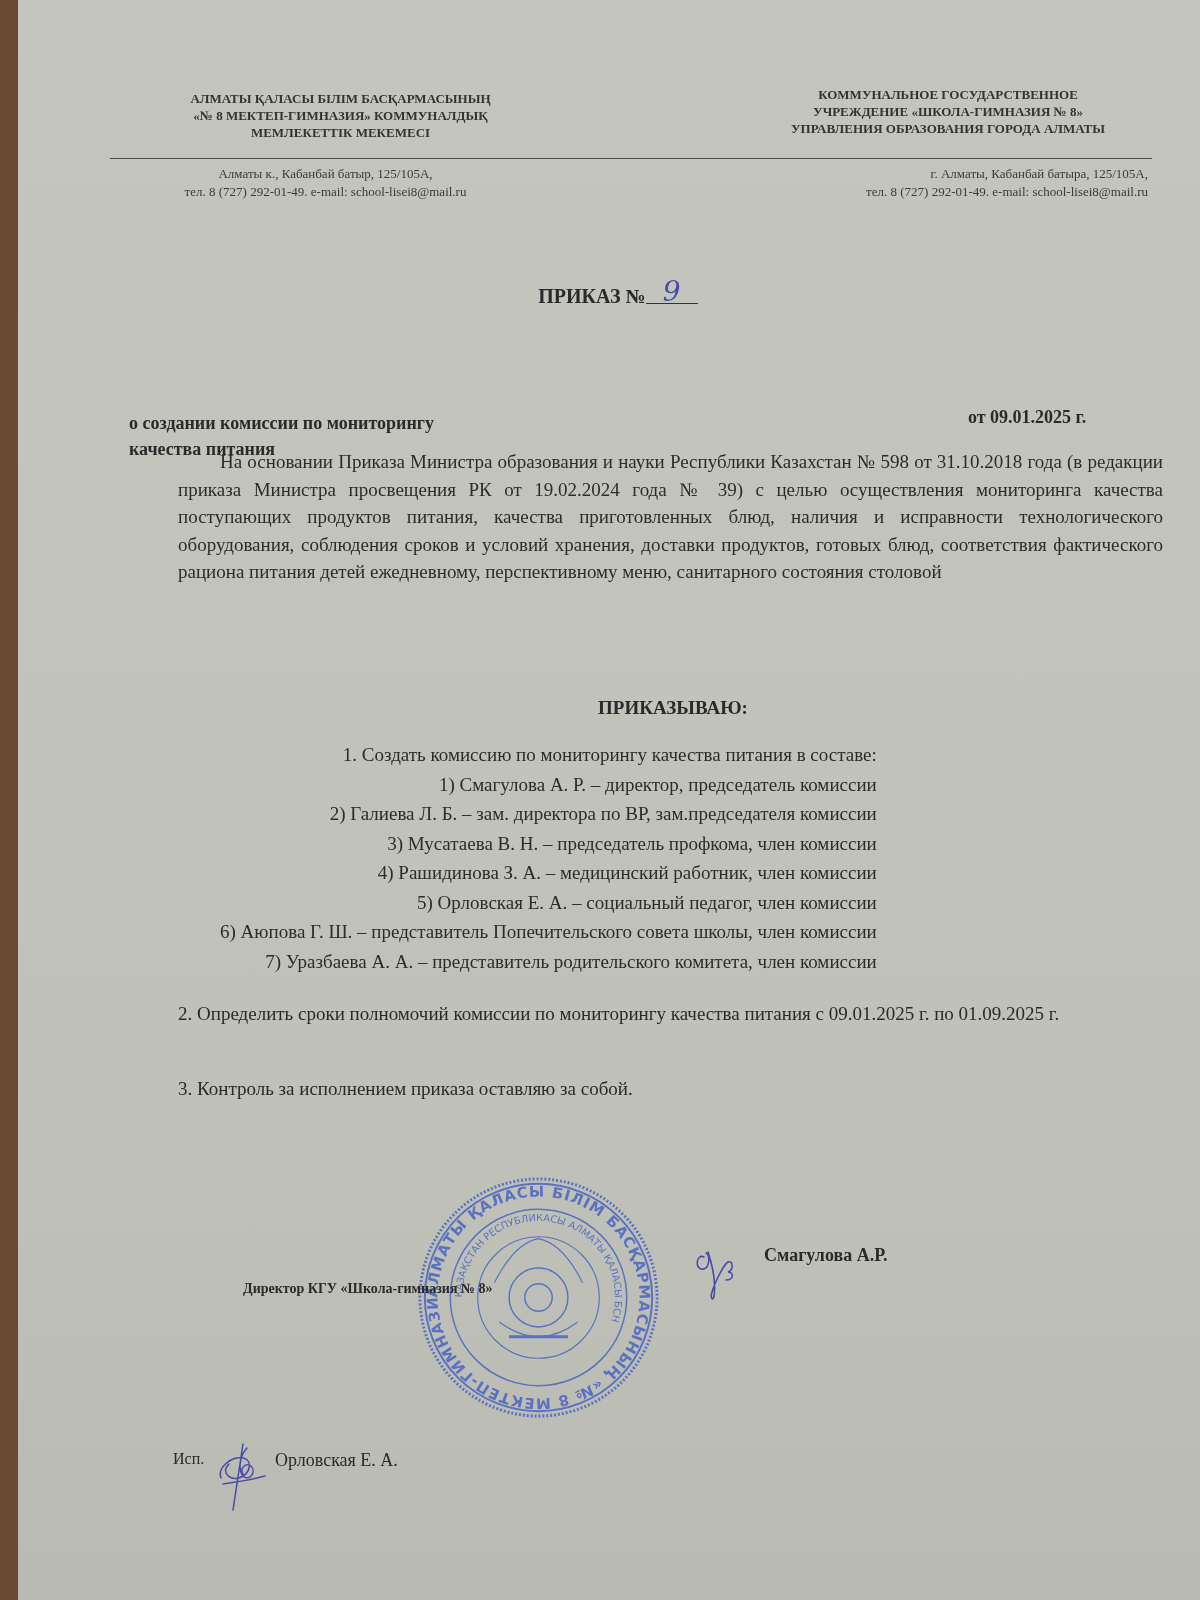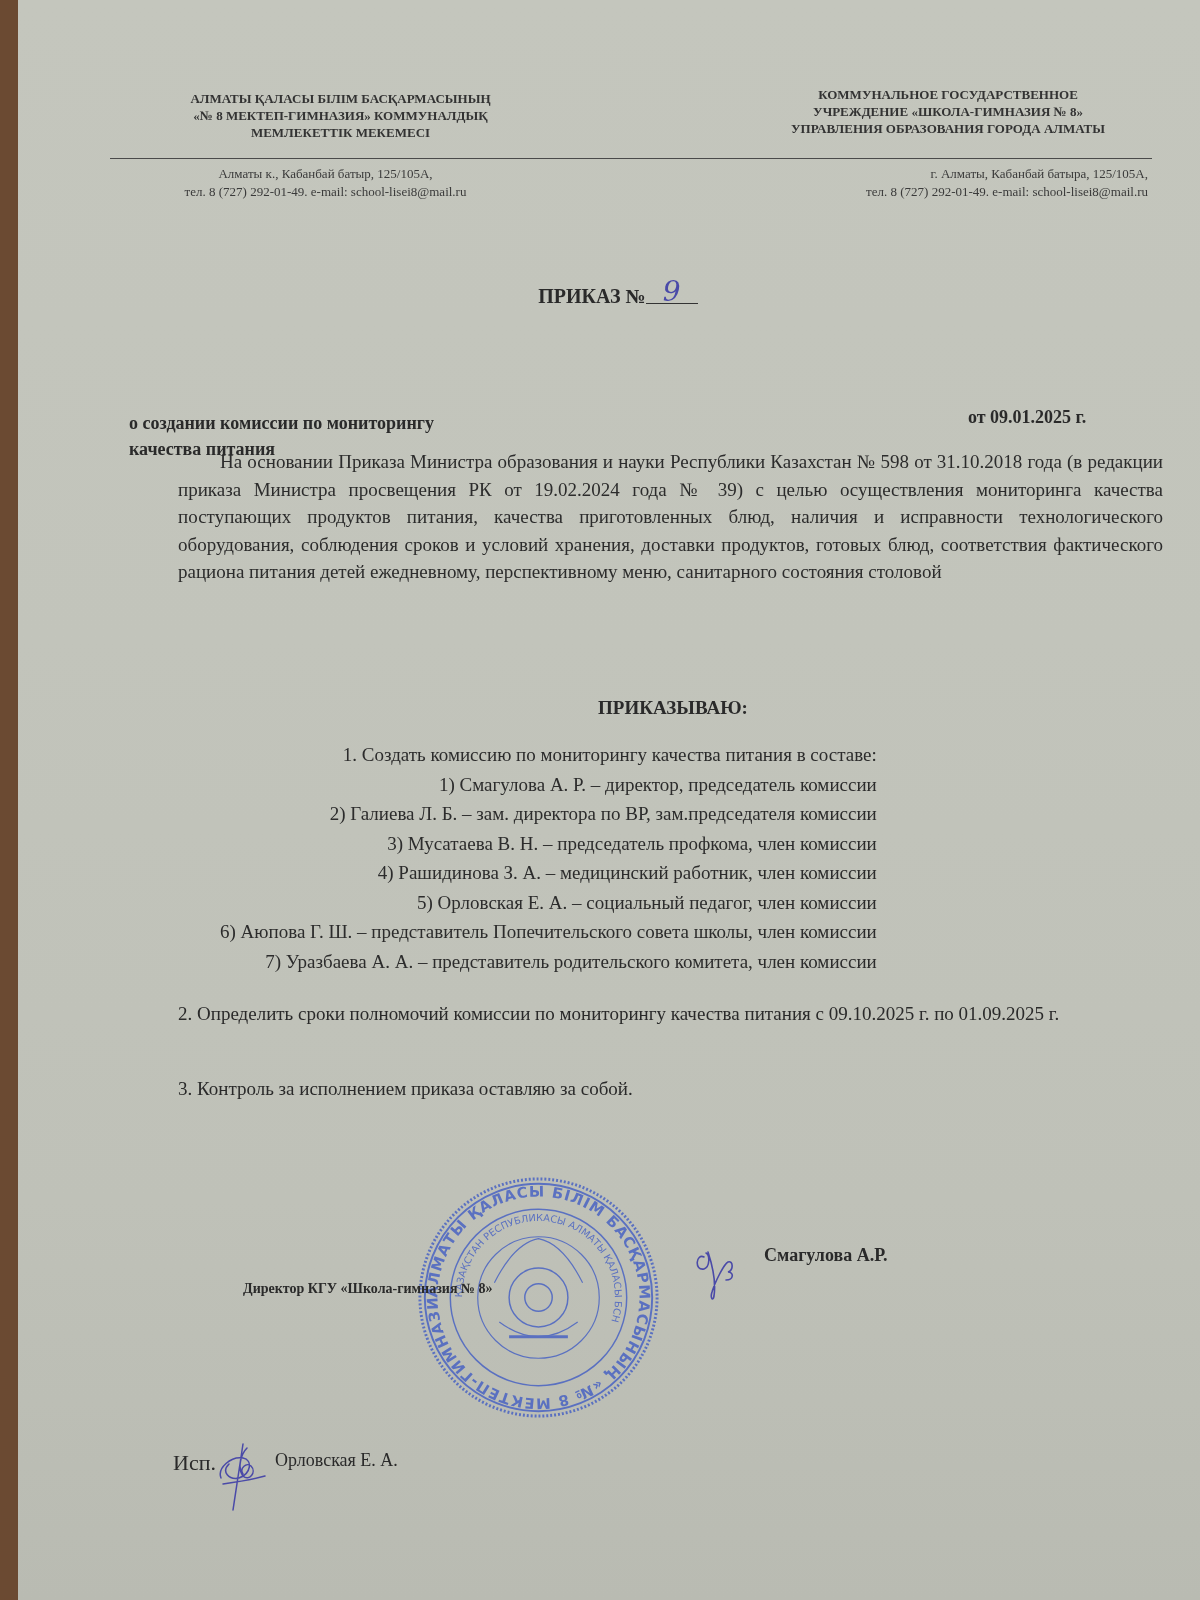--- a/index.html
+++ b/index.html
@@ -48,21 +48,21 @@
   .order-verb {
     left: 0; width: 1310px; top: 697px; text-align: center;
     font-weight: bold; font-size: 19px;
   }
   .list { left: 160px; top: 740px; font-size: 19px; line-height: 29.5px; color: #2c2c2c; text-align: right; }
   .list .item { padding-left: 42px; }
   .term { left: 160px; top: 1002px; width: 985px; font-size: 19px; line-height: 24px; }
   .control { left: 160px; top: 1078px; font-size: 19px; }
   .director { left: 225px; top: 1245px; font-weight: bold; font-size: 14px; margin-top: 36px; }
   .director-name { left: 746px; top: 1245px; font-weight: bold; font-size: 18px; }
-  .exec { left: 155px; top: 1450px; font-size: 22px; }
+  .exec { left: 155px; top: 1450px; font-size: 16px; }
   .exec-name { left: 257px; top: 1450px; font-size: 18px; }
   .stamp { left: 398px; top: 1175px; width: 245px; height: 245px; opacity: 0.78; }
   .sign-dir { left: 672px; top: 1232px; width: 60px; height: 70px; }
   .sign-exec { left: 195px; top: 1440px; width: 75px; height: 75px; }
 </style>
 </head>
 <body>
 
 <div class="paper">
 
@@ -109,21 +109,21 @@
     <div>1. Создать комиссию по мониторингу качества питания в составе:</div>
     <div class="item">1) Смагулова А. Р. – директор, председатель комиссии</div>
     <div class="item">2) Галиева Л. Б. – зам. директора по ВР, зам.председателя комиссии</div>
     <div class="item">3) Мусатаева В. Н. – председатель профкома, член комиссии</div>
     <div class="item">4) Рашидинова З. А. – медицинский работник, член комиссии</div>
     <div class="item">5) Орловская Е. А. – социальный педагог, член комиссии</div>
     <div class="item">6) Аюпова Г. Ш. – представитель Попечительского совета школы, член комиссии</div>
     <div class="item">7) Уразбаева А. А. – представитель родительского комитета, член комиссии</div>
   </div>
 
-  <div class="abs term">2. Определить сроки полномочий комиссии по мониторингу качества питания с 09.10.2025 г. по 01.09.2025 г.</div>
+  <div class="abs term">2. Определить сроки полномочий комиссии по мониторингу качества питания с 09.01.2025 г. по 01.09.2025 г.</div>
   <div class="abs control">3. Контроль за исполнением приказа оставляю за собой.</div>
 
   <svg class="abs stamp" viewBox="0 0 250 250">
     <defs>
       <path id="outerArc" d="M125,125 m-103,0 a103,103 0 1,1 206,0 a103,103 0 1,1 -206,0"></path>
       <path id="innerArc" d="M125,125 m-78,0 a78,78 0 1,1 156,0 a78,78 0 1,1 -156,0"></path>
     </defs>
     <g fill="none" stroke="#3f5bc4">
       <circle cx="125" cy="125" r="121" stroke-width="3" stroke-dasharray="2 2"></circle>
       <circle cx="125" cy="125" r="116" stroke-width="2"></circle>

